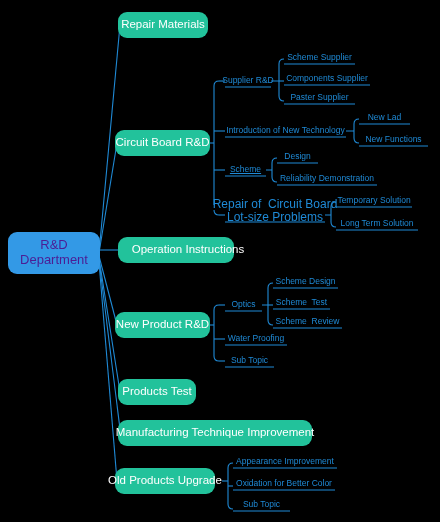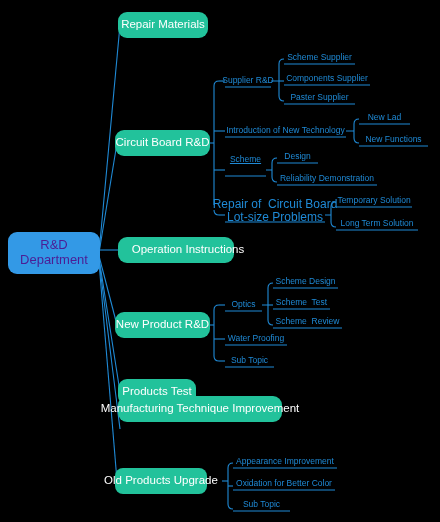--- a/index.html
+++ b/index.html
@@ -133,39 +133,39 @@
   <div class="node node-main" style="left:118px; top:12px; width:90px; height:26px;">Repair Materials</div>
 
   <div class="node node-main" style="left:115px; top:130px; width:95px; height:26px;">Circuit Board R&amp;D</div>
 
   <div class="node node-main" style="left:118px; top:237px; width:116px; height:26px;padding-left:24px;">Operation Instructions</div>
 
   <div class="node node-main" style="left:115px; top:312px; width:95px; height:26px;">New Product R&amp;D</div>
 
   <div class="node node-main" style="left:118px; top:379px; width:78px; height:26px;">Products Test</div>
 
-  <div class="node node-main" style="left:118px; top:396px; width:164px; height:26px;">Manufacturing Technique Improvement</div>
+  <div class="node node-main" style="left:118px; top:420px; width:194px; height:26px;">Manufacturing Technique Improvement</div>
 
-  <div class="node node-main" style="left:115px; top:468px; width:92px; height:26px;border-radius:8px;">Old Products Upgrade</div>
+  <div class="node node-main" style="left:115px; top:468px; width:100px; height:26px;">Old Products Upgrade</div>
 
   <div class="node node-sub" style="left:225px; top:74px; width:46px; height:13px;">Supplier R&amp;D</div>
 
   <div class="node node-sub" style="left:284px; top:72px; width:86px; height:13px;">Components Supplier</div>
 
   <div class="node node-sub" style="left:284px; top:51px; width:71px; height:13px;">Scheme Supplier</div>
 
   <div class="node node-sub" style="left:284px; top:91px; width:71px; height:13px;">Paster Supplier</div>
 
   <div class="node node-sub" style="left:225px; top:124px; width:121px; height:13px;">Introduction of New Technology</div>
 
   <div class="node node-sub" style="left:359px; top:111px; width:51px; height:13px;">New Lad</div>
 
   <div class="node node-sub" style="left:359px; top:133px; width:69px; height:13px;">New Functions</div>
 
-  <div class="node node-sub" style="left:225px; top:153px; width:41px; height:13px;text-decoration:underline;">Scheme</div>
+  <div class="node node-sub" style="left:225px; top:163px; width:41px; height:13px;text-decoration:underline;">Scheme</div>
 
   <div class="node node-sub" style="left:277px; top:150px; width:41px; height:13px;">Design</div>
 
   <div class="node node-sub" style="left:277px; top:172px; width:100px; height:13px;">Reliability Demonstration</div>
 
   <div class="node node-sub two-line" style="left:225px; top:200px; width:100px; height:22px;">Repair of  Circuit Board
 Lot-size Problems</div>
 
   <div class="node node-sub" style="left:336px; top:217px; width:82px; height:13px;">Long Term Solution</div>
 

